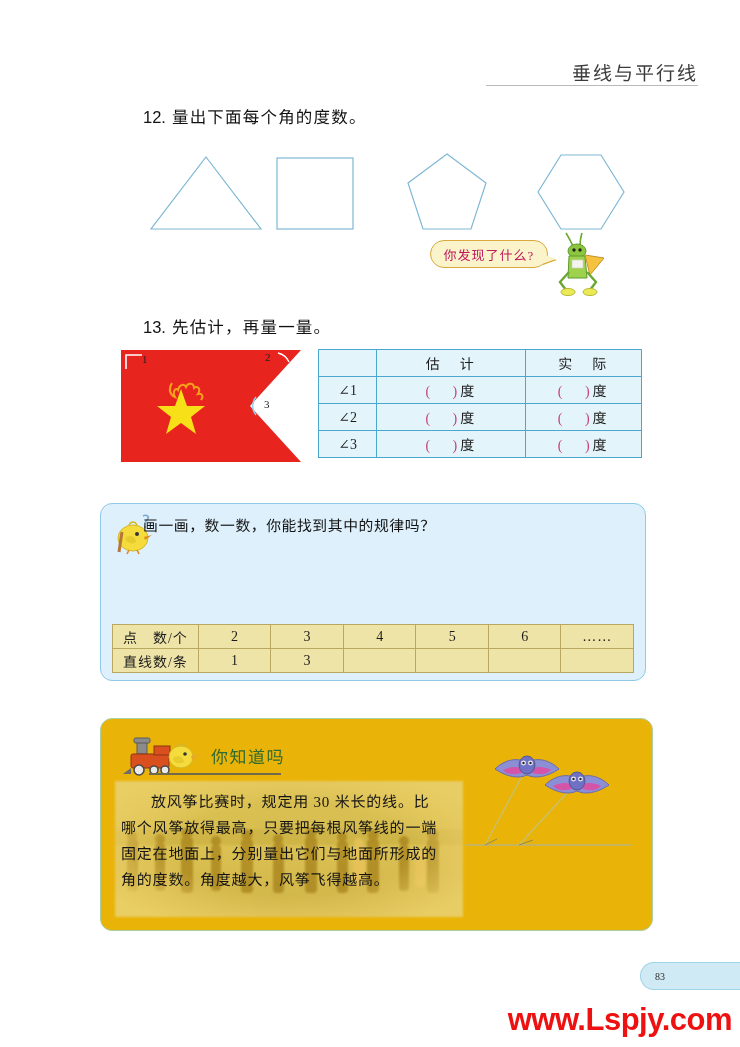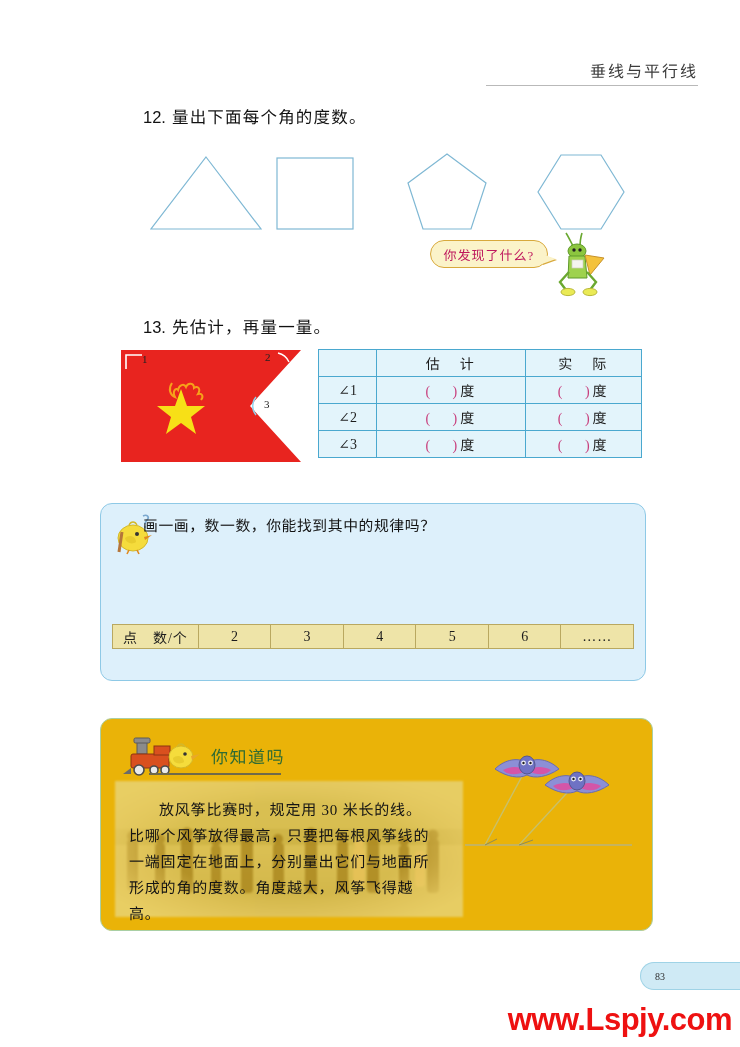--- a/index.html
+++ b/index.html
@@ -16,21 +16,21 @@
     color: #1a1a1a;
   }
 
   
   .running-head {
     position: absolute;
     top: 58px;
     left: 330px;
     width: 368px;
     text-align: right;
-    font-size: 16px;
+    font-size: 19px;
     letter-spacing: 2px;
     color: #3b3b3b;
   }
   .running-head-rule {
     position: absolute;
     top: 85px;
     left: 486px;
     width: 212px;
     height: 1px;
     background: #b9b9b9;
@@ -229,21 +229,21 @@
   .green-text {
     position: absolute;
     left: 20px;
     top: 70px;
     width: 320px;
     font-size: 15px;
     line-height: 26px;
     letter-spacing: 0.8px;
     color: #141414;
   }
-  .green-text p { margin: 8px; }
+  .green-text p { margin: 0; }
   .green-text p.indent { text-indent: 30px; }
   .photo-blur {
     position: absolute;
     left: 14px;
     top: 62px;
     width: 348px;
     height: 136px;
     opacity: 0.42;
     filter: blur(1px);
   }
@@ -429,20 +429,29 @@
   <table class="count-table">
     <tbody>
         <tr>
       <td class="head">点　数/个</td>
       <td class="cell">2</td>
       <td class="cell">3</td>
       <td class="cell">4</td>
       <td class="cell">5</td>
       <td class="cell">6</td>
       <td class="cell dots">……</td>
+    </tr>
+    <tr>
+      <td class="head">直线数/条</td>
+      <td class="cell">1</td>
+      <td class="cell">3</td>
+      <td class="cell"></td>
+      <td class="cell"></td>
+      <td class="cell"></td>
+      <td class="cell"></td>
     </tr>
   </tbody>
     </table>
 </div>
 
 <div class="green-panel">
 
   <svg class="photo-blur" width="348" height="136" viewBox="0 0 348 136">
     <defs>
       <linearGradient id="skyg" x1="0" y1="0" x2="0" y2="1">

